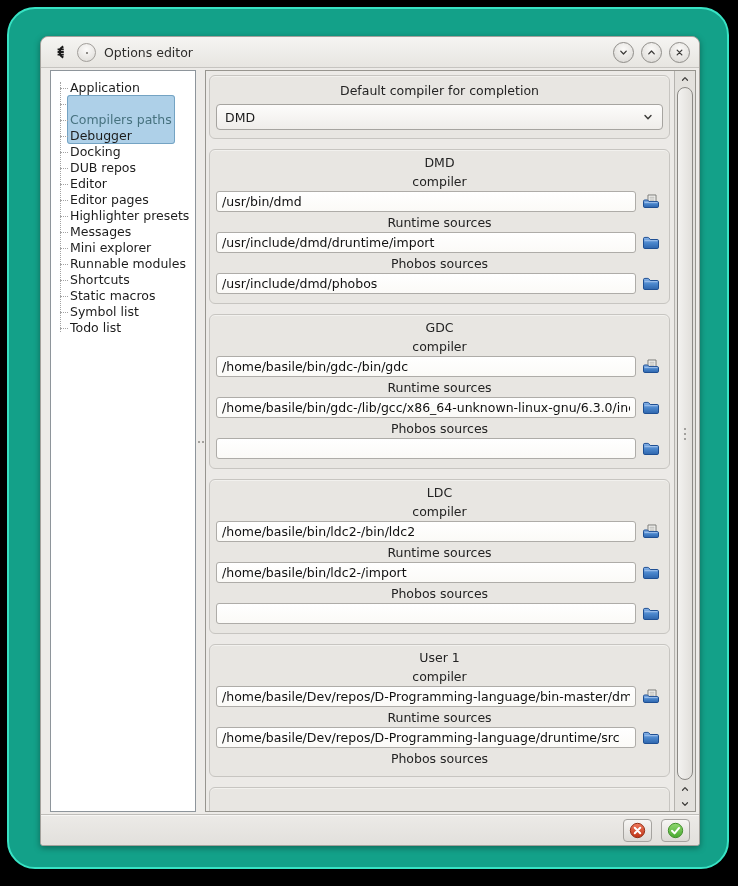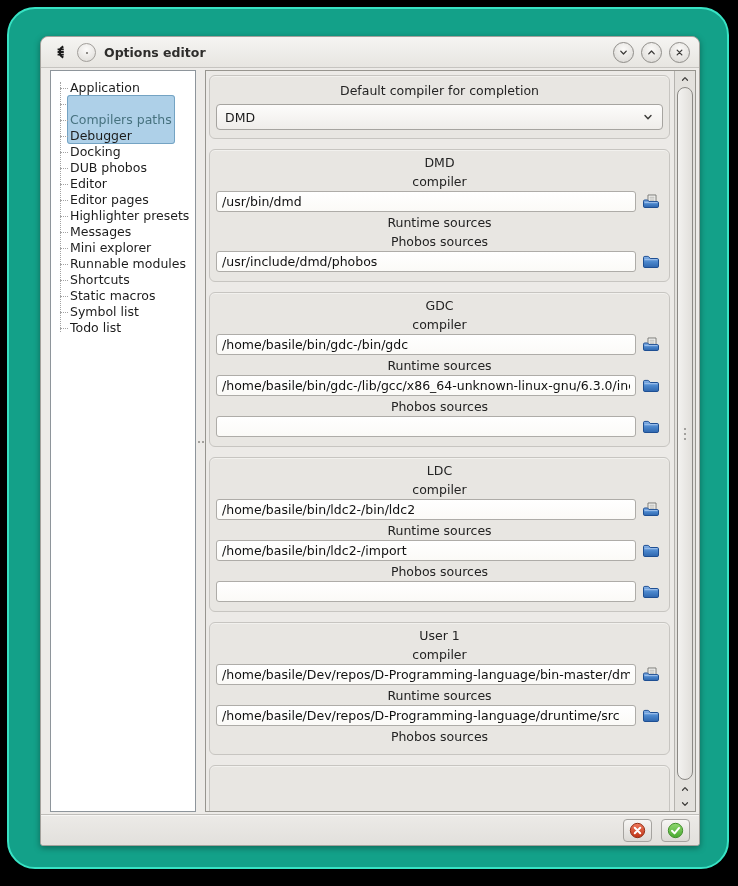--- a/index.html
+++ b/index.html
@@ -11,21 +11,21 @@
          background:#13a189;border:2px solid #38e3c4;border-radius:28px;}
 
   
   .dialog{position:absolute;left:40px;top:36px;width:660px;height:810px;box-sizing:border-box;
           background:#edebe8;border:1px solid #a3a19c;border-radius:8px 8px 3px 3px;
           display:flex;flex-direction:column;box-shadow:0 2px 6px rgba(0,0,0,.35);}
 
   
   .titlebar{flex:0 0 30px;display:flex;align-items:center;gap:8px;padding:0 9px;
             background:linear-gradient(#f5f4f2,#e7e5e1);border-bottom:1px solid #c6c4c0;
-            border-radius:8px 8px 0 0;font-weight:bold;}
+            border-radius:8px 8px 0 0;}
   .logo{width:19px;height:16px;flex:0 0 auto}
   .menu-btn{width:19px;height:19px;border-radius:50%;border:1px solid #a29f9b;padding:0;
             background:radial-gradient(circle at 50% 32%,#fcfbfa,#dcdad6);position:relative;cursor:default}
   .menu-btn::after{content:"";position:absolute;left:8px;top:8px;width:2px;height:2px;border-radius:50%;background:#6b6965}
   .title{font-size:12.5px;color:#2e2d2b}
   .win-btns{margin-left:auto;display:flex;gap:7px}
   .win-btn{width:21px;height:21px;border-radius:50%;border:1px solid #8f8d89;padding:0;
            background:radial-gradient(circle at 50% 32%,#fbfaf8,#d8d6d2);
            display:flex;align-items:center;justify-content:center}
   .win-btn svg{width:11px;height:11px}
@@ -175,21 +175,21 @@
 
   <div class="content">
 
     <div class="sidebar">
       <ul class="tree">
         <li class="tree-item"><span class="lbl">Application</span></li>
         <li class="tree-item"><span class="lbl">Code metrics</span></li>
         <li class="tree-item selected"><span class="lbl">Compilers paths</span></li>
         <li class="tree-item"><span class="lbl">Debugger</span></li>
         <li class="tree-item"><span class="lbl">Docking</span></li>
-        <li class="tree-item"><span class="lbl">DUB phobos</span></li>
+        <li class="tree-item"><span class="lbl">DUB repos</span></li>
         <li class="tree-item"><span class="lbl">Editor</span></li>
         <li class="tree-item"><span class="lbl">Editor pages</span></li>
         <li class="tree-item"><span class="lbl">Highlighter presets</span></li>
         <li class="tree-item"><span class="lbl">Messages</span></li>
         <li class="tree-item"><span class="lbl">Mini explorer</span></li>
         <li class="tree-item"><span class="lbl">Runnable modules</span></li>
         <li class="tree-item"><span class="lbl">Shortcuts</span></li>
         <li class="tree-item"><span class="lbl">Static macros</span></li>
         <li class="tree-item"><span class="lbl">Symbol list</span></li>
         <li class="tree-item"><span class="lbl">Todo list</span></li>
@@ -216,20 +216,28 @@
           <div class="field-label">compiler</div>
           <div class="field-row">
             <input class="path-input" value="/usr/bin/dmd" style="">
             <button class="icon-btn">
                 <svg>
                   <use href="#ic-openfile"></use>
                 </svg>
               </button>
           </div>
           <div class="field-label">Runtime sources</div>
+          <div class="field-row">
+            <input class="path-input" value="/usr/include/dmd/druntime/import" style="">
+            <button class="icon-btn">
+                <svg>
+                  <use href="#ic-folder"></use>
+                </svg>
+              </button>
+          </div>
           <div class="field-label">Phobos sources</div>
           <div class="field-row">
             <input class="path-input" value="/usr/include/dmd/phobos" style="">
             <button class="icon-btn">
                 <svg>
                   <use href="#ic-folder"></use>
                 </svg>
               </button>
           </div>
         </div>

